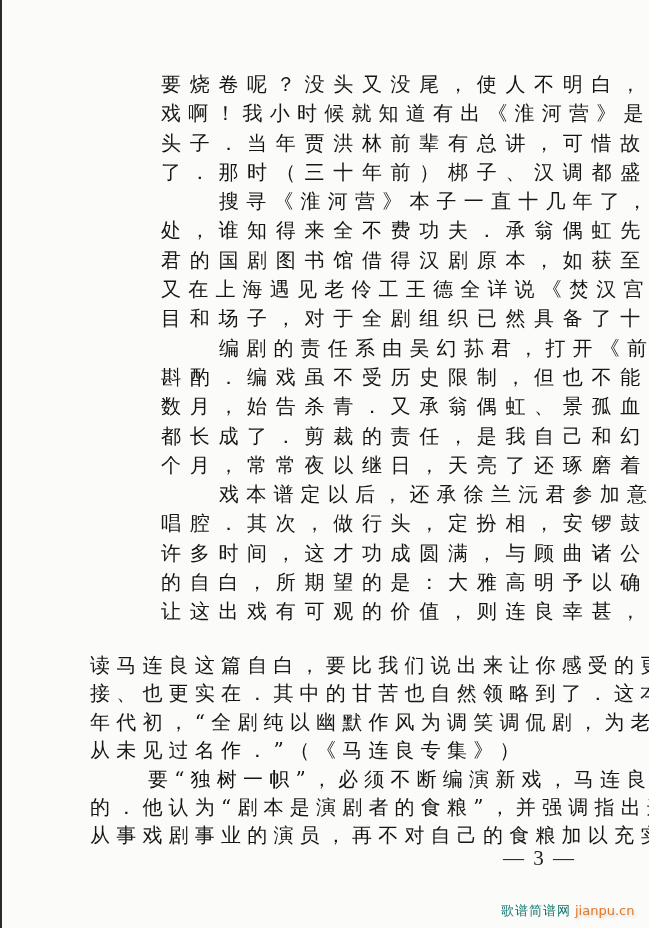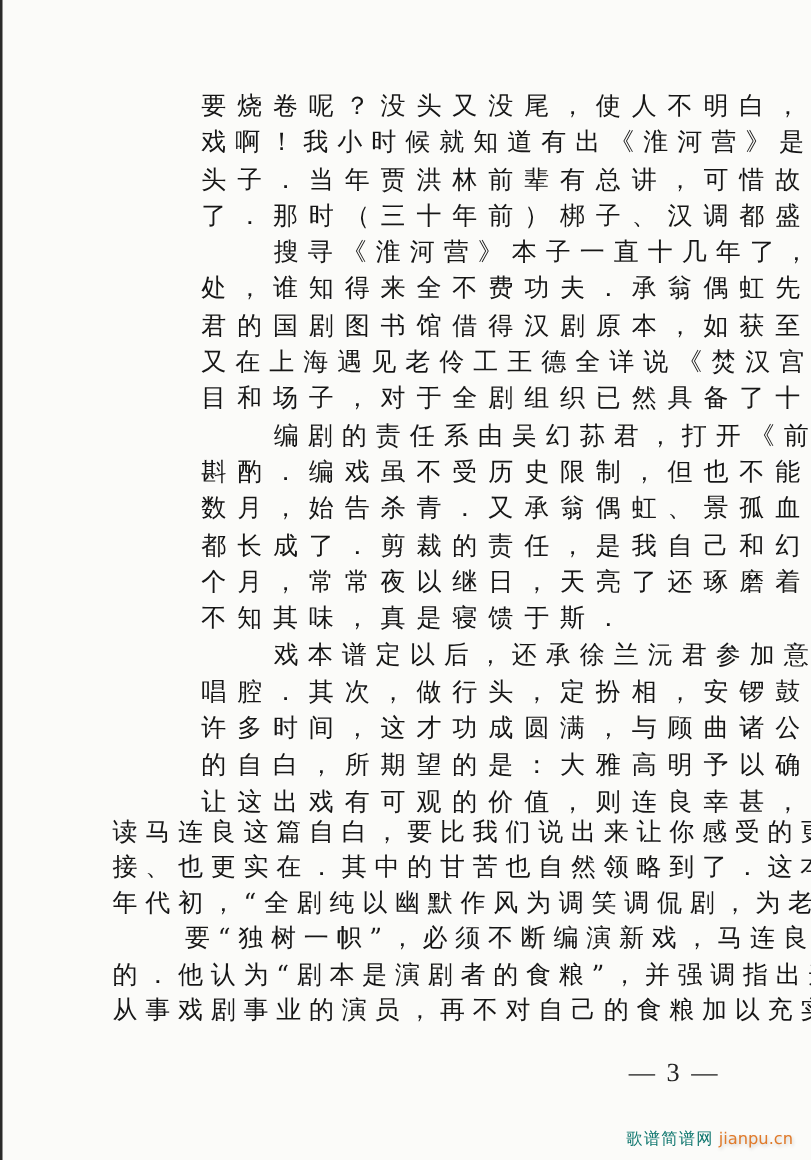--- a/index.html
+++ b/index.html
@@ -91,32 +91,32 @@
   <div class="quote-line indent-q tight">搜寻《淮河营》本子一直十几年了，踏破铁鞋无觅</div>
   <div class="quote-line">处，谁知得来全不费功夫．承翁偶虹先生辗转向杜颖陶</div>
   <div class="quote-line">君的国剧图书馆借得汉剧原本，如获至宝．事有恰巧，</div>
   <div class="quote-line tight">又在上海遇见老伶工王德全详说《焚汉宫》这出戏的关</div>
   <div class="quote-line">目和场子，对于全剧组织已然具备了十之八九的资料．</div>
   <div class="quote-line indent-q tight">编剧的责任系由吴幻荪君，打开《前汉书》斟酌复</div>
   <div class="quote-line">斟酌．编戏虽不受历史限制，但也不能离题太远，费时</div>
   <div class="quote-line">数月，始告杀青．又承翁偶虹、景孤血二君赞助，枝叶</div>
   <div class="quote-line">都长成了．剪裁的责任，是我自己和幻荪一直研究了三</div>
   <div class="quote-line">个月，常常夜以继日，天亮了还琢磨着，有时连吃饭也</div>
-  <div class="quote-line">不知其味，真是寝馈于斯．</div>
   <div class="quote-line indent-q tight">戏本谱定以后，还承徐兰沅君参加意见，帮助研究</div>
   <div class="quote-line">唱腔．其次，做行头，定扮相，安锣鼓，安身段，又历</div>
   <div class="quote-line">许多时间，这才功成圆满，与顾曲诸公相见．我这诚实</div>
   <div class="quote-line">的自白，所期望的是：大雅高明予以确切的批评指教，</div>
   <div class="quote-line">让这出戏有可观的价值，则连良幸甚，此剧幸甚．</div>
 </div>
 
 <div class="body-block">
   <div class="body-line tight2">读马连良这篇自白，要比我们说出来让你感受的更亲切、更直</div>
   <div class="body-line tight2">接、也更实在．其中的甘苦也自然领略到了．这本戏编演于 40</div>
   <div class="body-line tight2">年代初，“全剧纯以幽默作风为调笑调侃剧，为老生别开蹊径歌台</div>
+  <div class="body-line tight2">从未见过名作．”（《马连良专集》）</div>
   <div class="body-line indent-b tight2">要“独树一帜”，必须不断编演新戏，马连良一生就是这样作</div>
   <div class="body-line tight2">的．他认为“剧本是演剧者的食粮”，并强调指出这是“因为一个</div>
   <div class="body-line tight2">从事戏剧事业的演员，再不对自己的食粮加以充实，前途的危险</div>
 </div>
 
 <div class="page-number">— 3 —</div>
 
 <div class="watermark">
   <span class="wm-cn">歌谱简谱网</span><span class="wm-en">jianpu.cn</span>
 </div>

